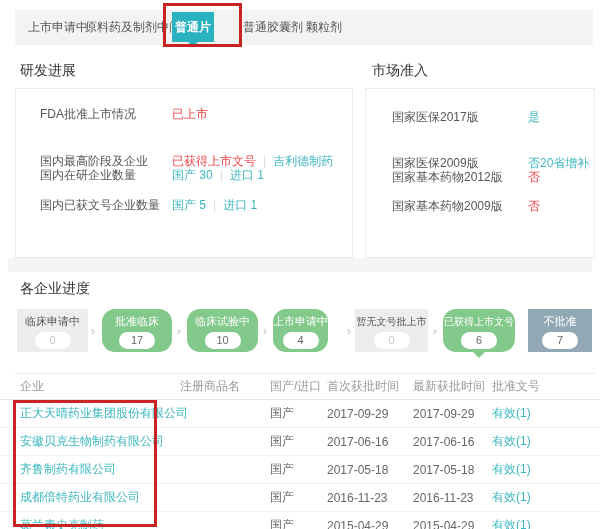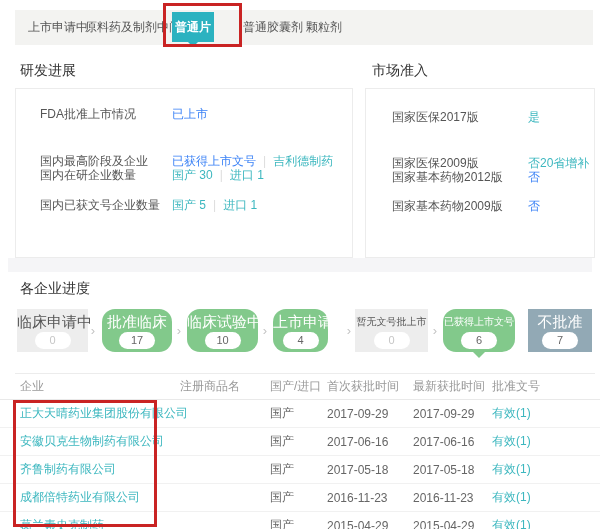--- a/index.html
+++ b/index.html
@@ -29,32 +29,32 @@
   
   .card { position:absolute; top:88px; height:170px; background:#fff; border:1px solid #ececec; }
   .card-rd  { left:15px;  width:338px; }
   .card-mkt { left:365px; width:230px; }
   .crow { position:absolute; height:16px; line-height:16px; white-space:nowrap; }
   .card-rd  .crow { left:24px; }
   .card-mkt .crow { left:26px; }
   .crow .lbl { display:inline-block; color:#555; }
   .card-rd  .lbl { width:132px; }
   .card-mkt .lbl { width:136px; }
-  .val  { color:#3b82f6; }
+  .val  { color:#ef4444; }
   .teal { color:#3cb7bf; cursor:pointer; }
   .vsep { color:#ddd; margin:0 7px; }
   .r0 { top:17px; } .r1 { top:48px;margin-top:16px; } .r2 { top:78px; } .r3 { top:108px; }
   .card-mkt .r0 { top:20px; } .card-mkt .r1 { top:50px; } .card-mkt .r2 { top:80px; } .card-mkt .r3 { top:109px; }
 
   
   .band { position:absolute; left:8px; top:258px; width:584px; height:14px; background:#f5f5f7; }
 
   
   .stage { position:absolute; top:309px; height:43px; text-align:center; padding-top:5px; cursor:pointer; }
-  .stage .slabel { font-size:15px; height:15px; line-height:15px; white-space:nowrap; }
+  .stage .slabel { font-size:11px; height:15px; line-height:15px; white-space:nowrap; }
   .stage .slabel.small { font-size:10px; }
   .stage .pill { width:36px; height:17px; line-height:17px; margin:3px auto 0; background:#fff; border-radius:9px; font-size:11px; color:#666; }
   .st-gray  { background:#ededed; } .st-gray .slabel { color:#555; } .st-gray .pill { color:#c6c6c6; }
   .st-green { background:#82c98b;border-radius:13px; } .st-green .slabel { color:#fff; }
   .st-slate { background:#92a9b5; } .st-slate .slabel { color:#fff; }
   .st-sel::after { content:""; position:absolute; left:50%; bottom:-6px; margin-left:-6px; border:6px solid transparent; border-top:6px solid #82c98b; border-bottom:0; }
   .s1 { left:17px;  width:71px; } .s2 { left:102px; width:70px; } .s3 { left:187px; width:71px; }
   .s4 { left:273px; width:55px; } .s5 { left:355px; width:73px; } .s6 { left:443px; width:72px; }
   .s7 { left:528px; width:64px; }
   .sarrow { position:absolute; top:309px; width:12px; height:43px; line-height:43px; text-align:center; color:#c4c4c4; font-size:13px; }

